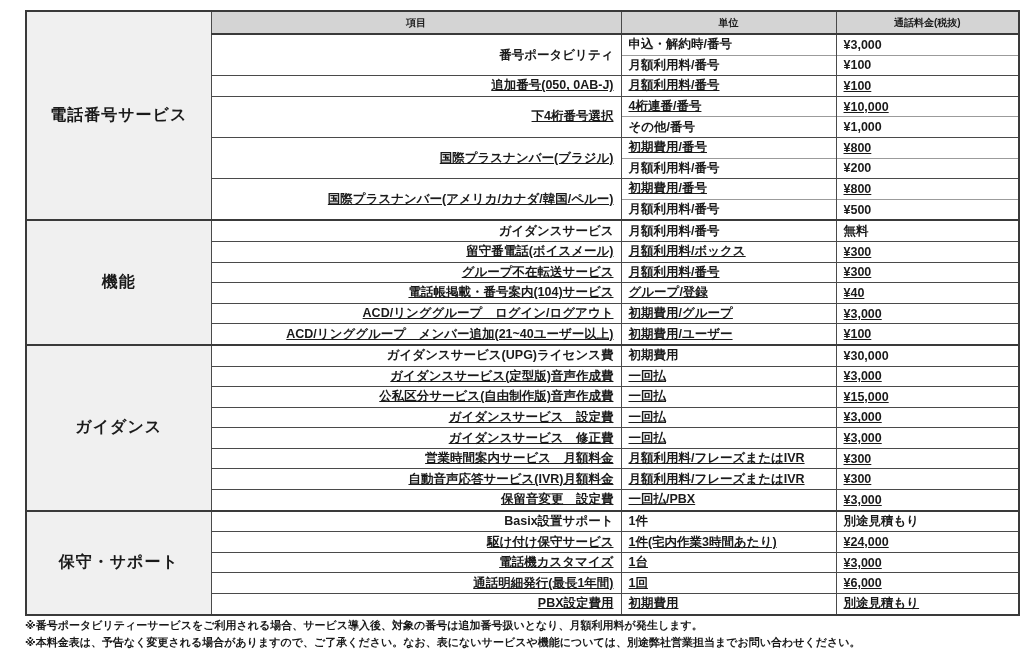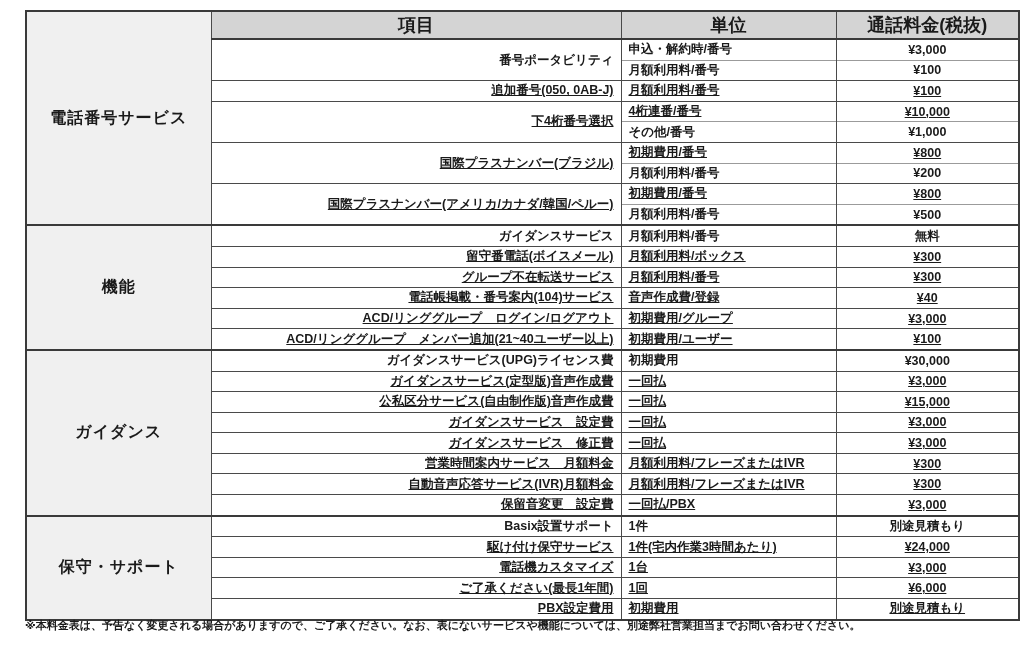--- a/index.html
+++ b/index.html
@@ -23,21 +23,21 @@
   }
   table.price{
     position:absolute;left:25px;top:10px;
     width:993px;
     border-collapse:collapse;
     table-layout:fixed;
     border:2px solid var(--border-strong);
   }
   th.colhead{
     background:var(--header-bg);
-    font-size:18px;font-weight:bold;
+    font-size:10px;font-weight:bold;
     height:19px;
     padding:1px 24px;
     text-align:center;
     border:1px solid var(--border-mid);
     border-bottom:2px solid var(--border-strong);
     color:var(--text);
   }
   td{
     font-size:12.5px;font-weight:bold;
     height:19.6px;
@@ -52,21 +52,21 @@
   td.cat{
     background:var(--category-bg);
     text-align:center;
     vertical-align:middle;
     font-size:16px;
     letter-spacing:1px;
     border:1px solid var(--border-mid);
   }
   td.item{text-align:right;vertical-align:middle;}
   td.unit{text-align:left;}
-  td.price{text-align:center;}
+  td.price{text-align:left;}
   tr.grp-start td{border-top:1px solid var(--border-mid);text-decoration:underline;}
   tr.sec-start td{border-top:2px solid var(--border-strong);}
   .footnotes{
     position:absolute;left:25px;top:617px;
     font-size:11px;font-weight:bold;
     line-height:1.55;
     color:var(--text);
   }
 </style>
 </head>
@@ -139,21 +139,21 @@
           <td class="unit">月額利用料/ボックス</td>
           <td class="price">¥300</td>
         </tr>
         <tr class="grp-start">
           <td class="item" rowspan="1">グループ不在転送サービス</td>
           <td class="unit">月額利用料/番号</td>
           <td class="price">¥300</td>
         </tr>
         <tr class="grp-start">
           <td class="item" rowspan="1">電話帳掲載・番号案内(104)サービス</td>
-          <td class="unit">音声作成費/登録</td>
+          <td class="unit">グループ/登録</td>
           <td class="price">¥40</td>
         </tr>
         <tr class="grp-start">
           <td class="item" rowspan="1">ACD/リンググループ　ログイン/ログアウト</td>
           <td class="unit">初期費用/グループ</td>
           <td class="price">¥3,000</td>
         </tr>
         <tr class="grp-start">
           <td class="item" rowspan="1">ACD/リンググループ　メンバー追加(21~40ユーザー以上)</td>
           <td class="unit">初期費用/ユーザー</td>
@@ -210,28 +210,29 @@
           <td class="item" rowspan="1">駆け付け保守サービス</td>
           <td class="unit">1件(宅内作業3時間あたり)</td>
           <td class="price">¥24,000</td>
         </tr>
         <tr class="grp-start">
           <td class="item" rowspan="1">電話機カスタマイズ</td>
           <td class="unit">1台</td>
           <td class="price">¥3,000</td>
         </tr>
         <tr class="grp-start">
-          <td class="item" rowspan="1">ご了承ください(最長1年間)</td>
+          <td class="item" rowspan="1">通話明細発行(最長1年間)</td>
           <td class="unit">1回</td>
           <td class="price">¥6,000</td>
         </tr>
         <tr class="grp-start">
           <td class="item" rowspan="1">PBX設定費用</td>
           <td class="unit">初期費用</td>
           <td class="price">別途見積もり</td>
         </tr>
       </tbody>
   </table>
 
   <div class="footnotes">
+    <div>※番号ポータビリティーサービスをご利用される場合、サービス導入後、対象の番号は追加番号扱いとなり、月額利用料が発生します。</div>
     <div>※本料金表は、予告なく変更される場合がありますので、ご了承ください。なお、表にないサービスや機能については、別途弊社営業担当までお問い合わせください。</div>
   </div>
 </div>
 
 </body></html>

